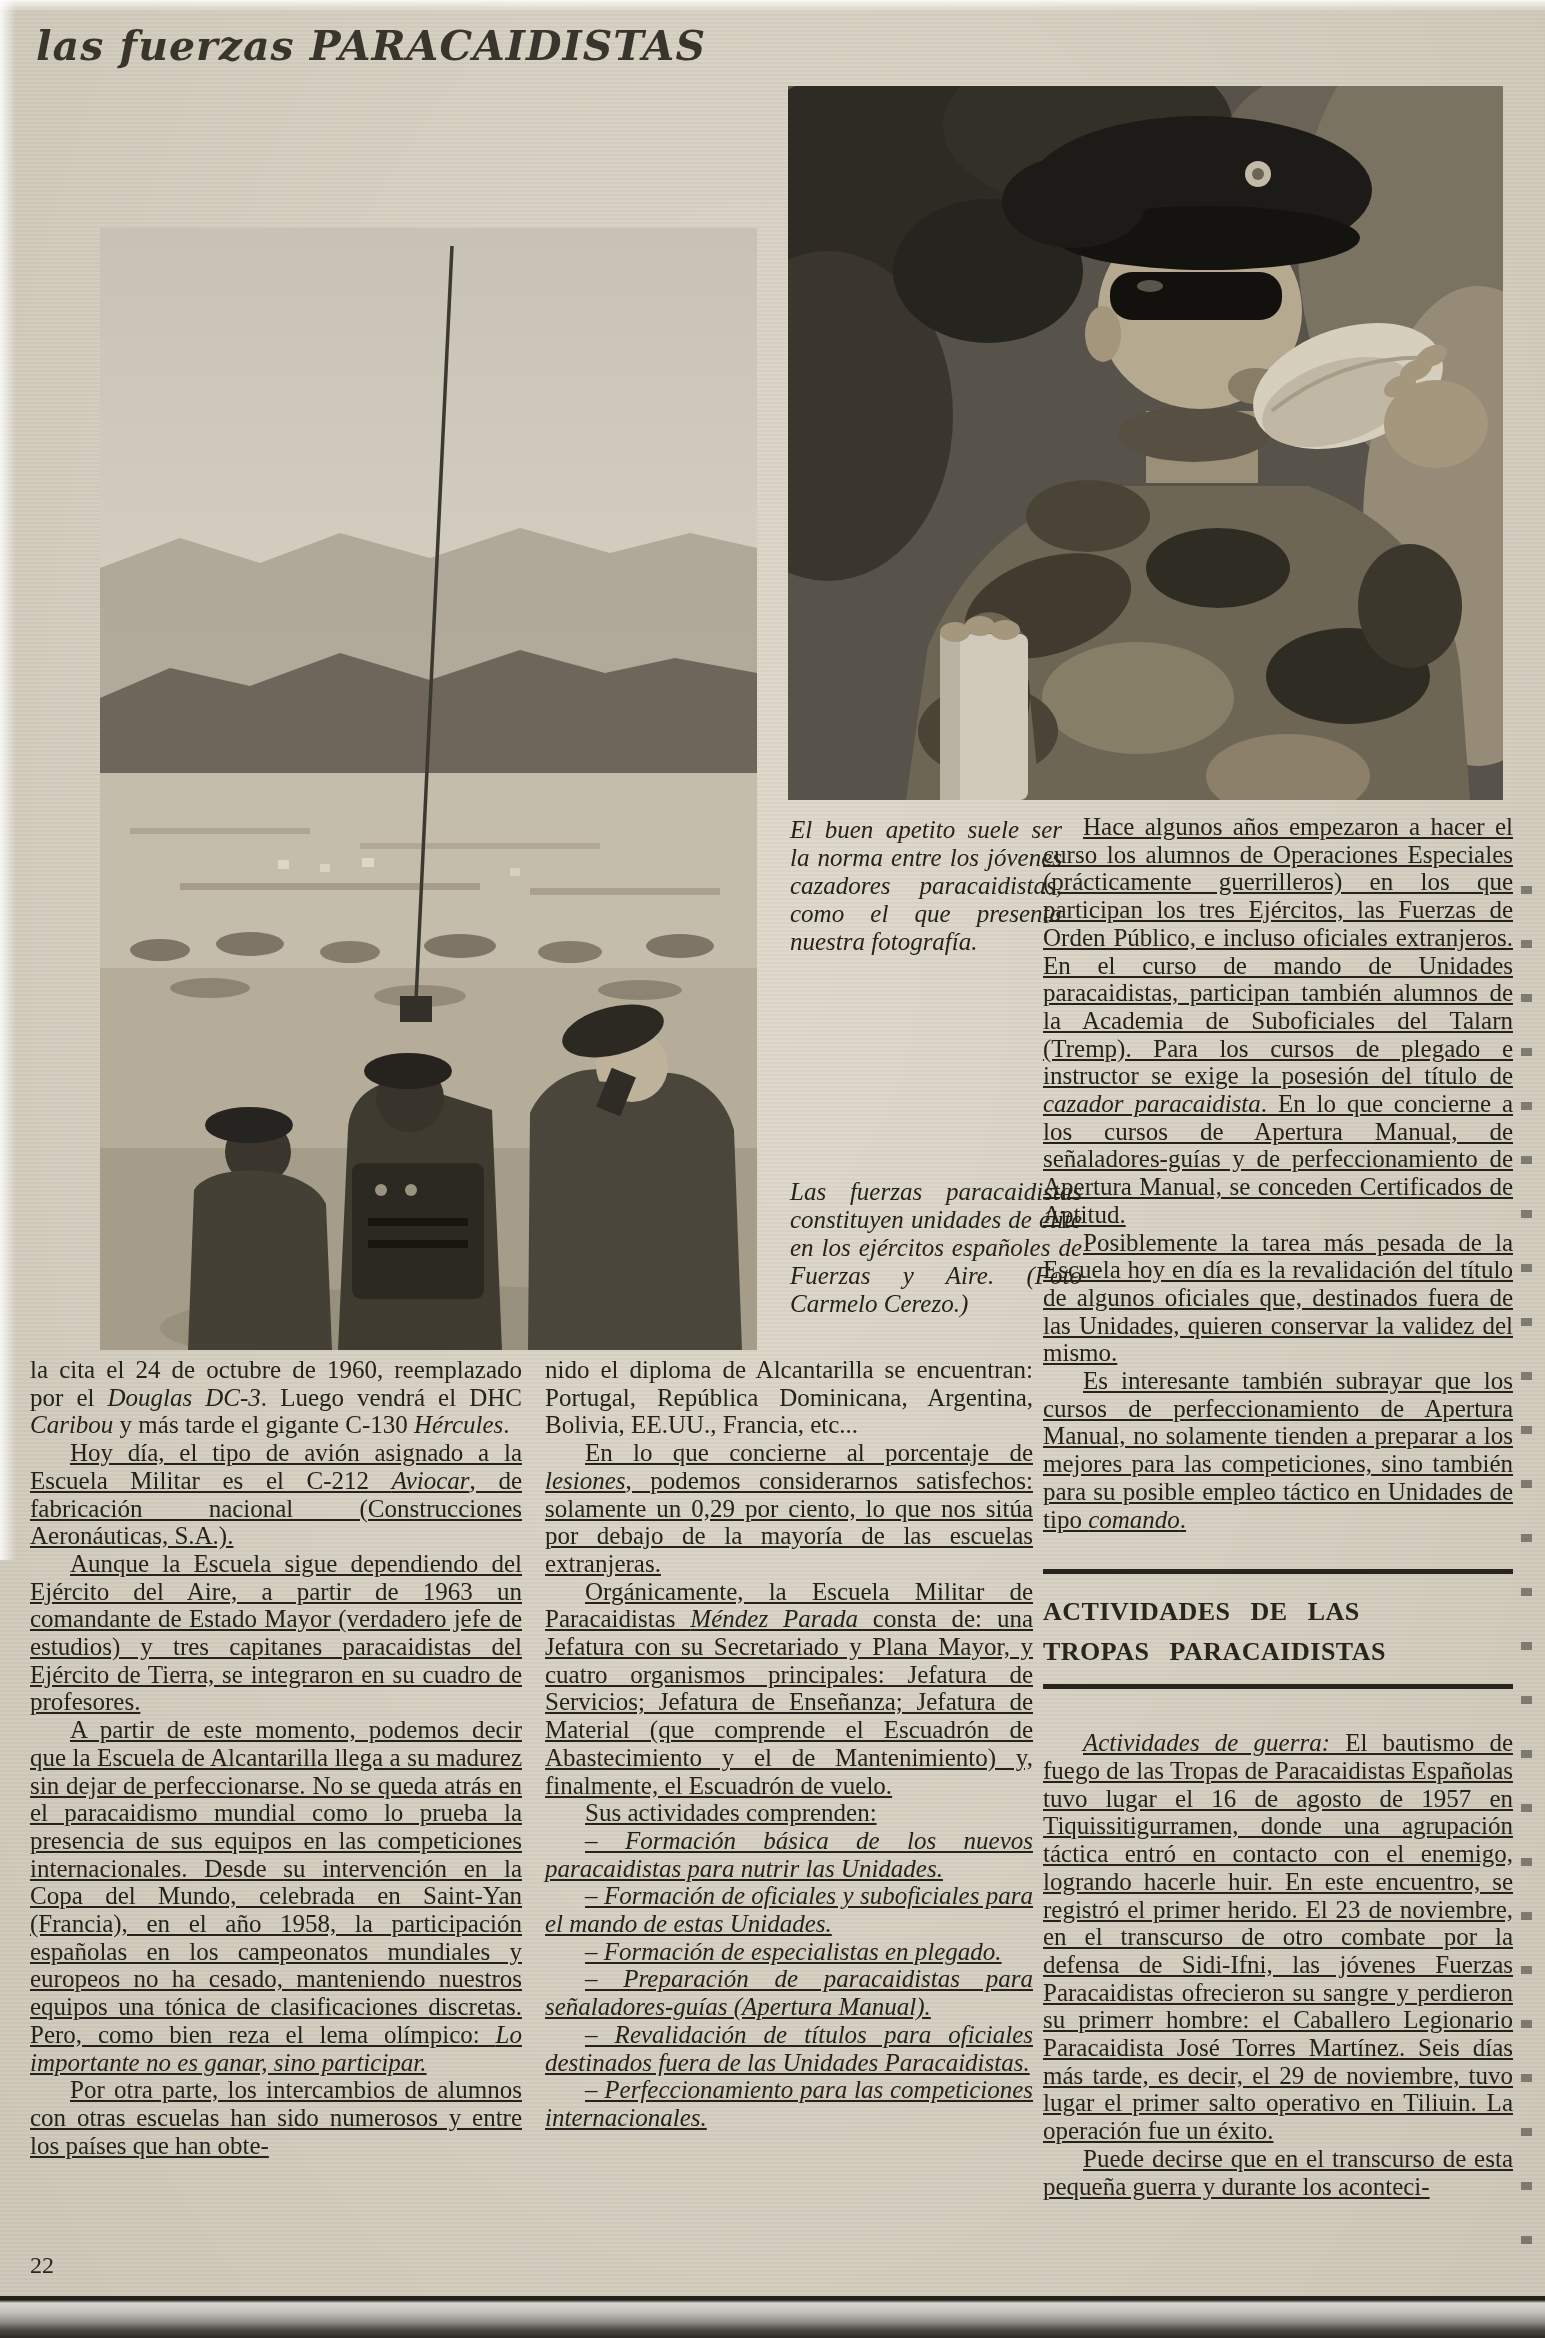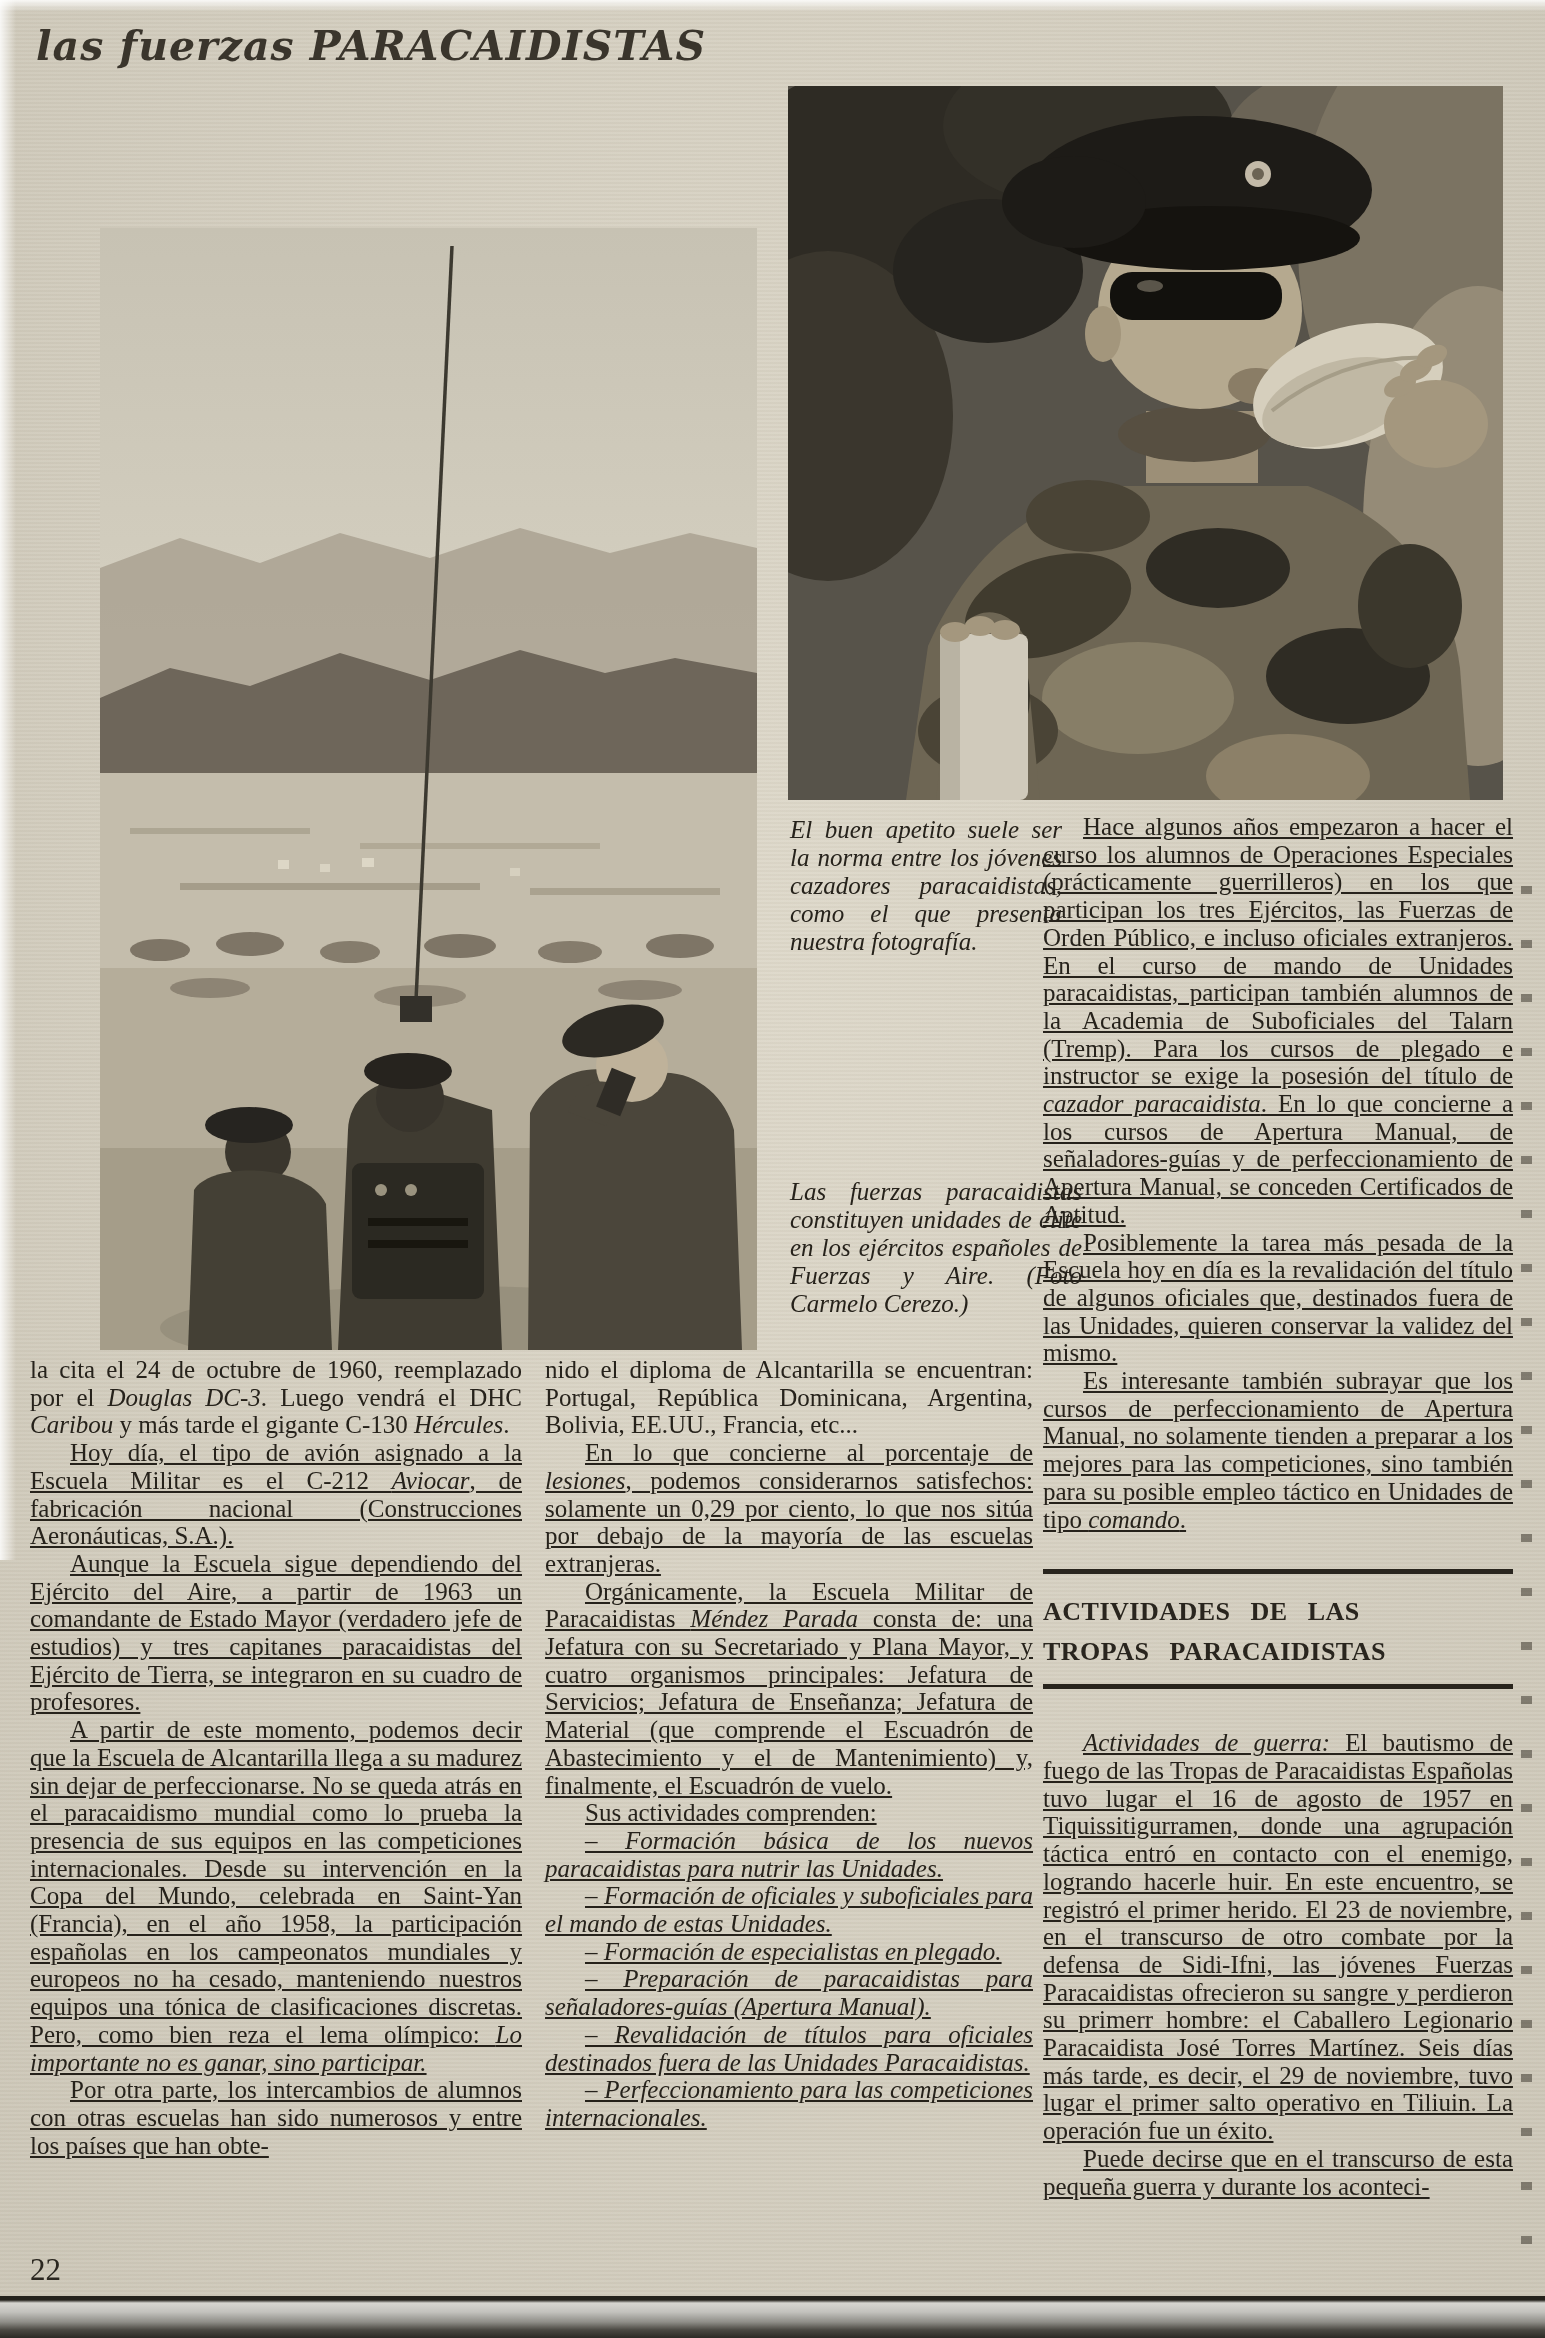--- a/index.html
+++ b/index.html
@@ -37,21 +37,21 @@
   .col-middle{left:545px;top:1356px;width:488px;}
   .col-right{left:1043px;top:813px;width:470px;}
   .para{margin:0;font-size:25px;line-height:27.7px;text-align:justify;hyphens:none;color:#26221b;}
   .indent{text-indent:40px;text-decoration:underline;}
   .rule{height:5px;background:#29251e;}
   .rule-top{margin-top:36px;}
   .rule-bottom{margin-top:12px;}
   .section-heading{margin-top:18px;font-weight:700;font-size:26px;line-height:40px;
     letter-spacing:0.5px;word-spacing:13px;color:#29251e;}
   .col-right .bottom{margin-top:40px;}
-  .page-number{position:absolute;left:30px;top:2252px;font-size:31px;color:#2b2720;}
+  .page-number{position:absolute;left:30px;top:2252px;font-size:24px;color:#2b2720;}
 </style>
 </head>
 <body>
 
 <div class="page">
 
   <h1 class="header-title">las fuerzas PARACAIDISTAS</h1>
 
   <div class="photo photo-left">
     <svg viewBox="0 0 657 1122" preserveAspectRatio="none">

